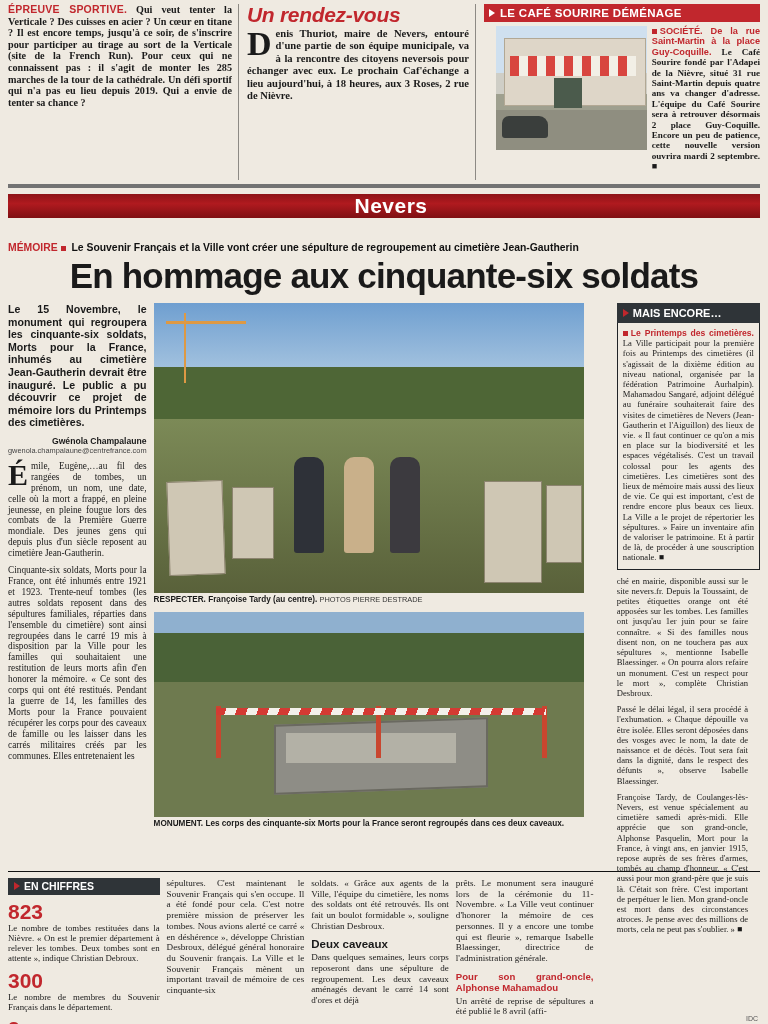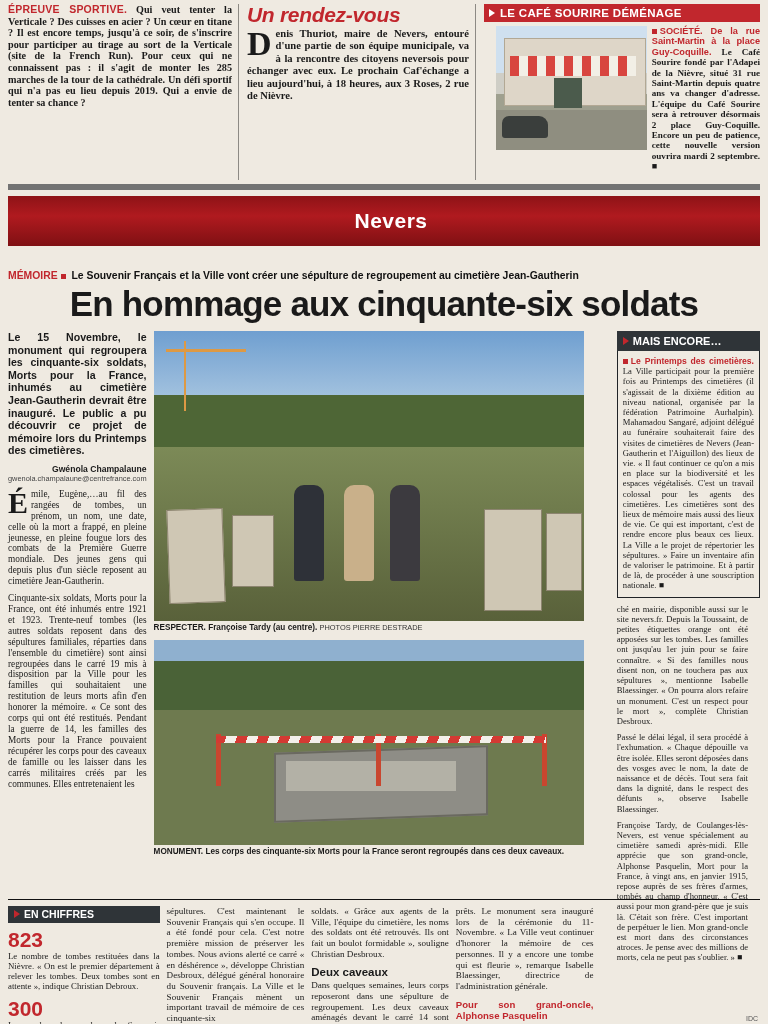--- a/index.html
+++ b/index.html
@@ -21,21 +21,21 @@
     background: #efeae1;
     box-sizing: border-box;
     padding: 4px 8px 0 8px;
   }
 
   
   .topstrip {
     display: flex;
     gap: 8px;
     height: 176px;
-    border-bottom: 6px solid #737373;
+    border-bottom: 4px solid #737373;
     padding-bottom: 4px;
   }
   .tcol { position: relative; }
   .tcol1 { width: 228px; border-right: 1px solid #8d8a84; padding-right: 6px;}
   .tcol2 { width: 226px; border-right: 1px solid #8d8a84; padding-right: 6px;}
   .tcol3 { width: 276px; }
 
   .kicker-red {
     color: #c1272d;
     font-weight: bold;
@@ -123,21 +123,21 @@
   }
   .cafe-text { width: 112px; font-size: 9.1px; line-height: 10.4px; text-align: justify; font-weight: bold;}
   .cafe-text .lead {
     color: #c1272d; font-family: "Liberation Sans", sans-serif; font-weight: bold; font-size: 9.2px;
   }
   .sq { display:inline-block; width:5px; height:5px; background:#c1272d; margin-right:3px; }
 
   
   .banner {
     margin-top: 6px;
-    height: 50px;
+    height: 24px;
     background: linear-gradient(#8e1317, #b01a1f 40%, #7f1013);
     display: flex;
     align-items: center;
     justify-content: center;
     position: relative;
     padding-left: 14px;
   }
   .banner h1 {
     margin: 0;
     color: #fff;
@@ -473,21 +473,21 @@
     </div>
 
     <div class="bcol b3">
       <p class="tight">soldats. « Grâce aux agents de la Ville, l'équipe du cimetière, les noms des soldats ont été retrouvés. Ils ont fait un boulot formidable », souligne Christian Desbroux.</p>
       <div class="subhead">Deux caveaux</div>
       <p class="tight">Dans quelques semaines, leurs corps reposeront dans une sépulture de regroupement. Les deux caveaux aménagés devant le carré 14 sont d'ores et déjà</p>
     </div>
 
     <div class="bcol b4">
       <p class="tight">prêts. Le monument sera inauguré lors de la cérémonie du 11-Novembre. « La Ville veut continuer d'honorer la mémoire de ces personnes. Il y a encore une tombe qui est fleurie », remarque Isabelle Blaessinger, directrice de l'administration générale.</p>
-      <div class="subhead-red">Pour son grand-oncle, Alphonse Pasquelin</div>
+      <div class="subhead-red">Pour son grand-oncle, Alphonse Mahamadou</div>
       <p class="tight">Un arrêté de reprise de sépultures a été publié le 8 avril (affi-</p>
     </div>
 
     <div class="bcol b5"></div>
   </div>
 
   <div class="footer-mark">IDC</div>
 </div>
 
 </body></html>

